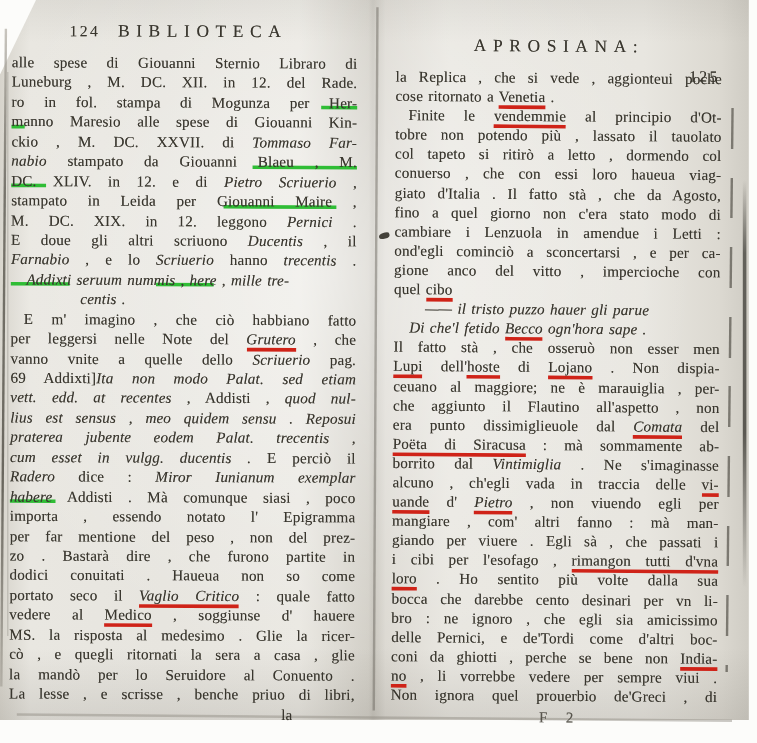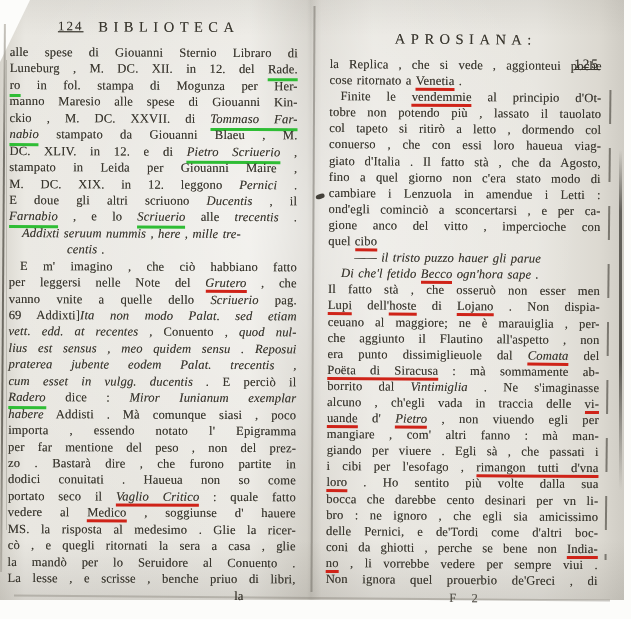--- a/index.html
+++ b/index.html
@@ -31,38 +31,38 @@
   .edge-r2{left:619px;top:150px;width:3px;height:340px;opacity:.75;
     background:linear-gradient(rgba(0,0,0,0), #3f3d37 18%, #34322c 62%, rgba(0,0,0,0));}
   .bottom-line{left:14px;top:597px;width:596px;height:1.5px;background:rgba(140,136,127,.45);transform:rotate(.5deg);}
 
   .page{position:absolute;color:var(--ink,#39362e);font-size:12.6px;
     text-shadow:0 0 .5px rgba(57,54,46,.55);}
   .page-left{left:10px;top:14px;width:288px;transform:rotate(.25deg);transform-origin:top left;}
   .page-right{left:330px;top:26px;width:272px;transform:rotate(.45deg);transform-origin:top left;}
 
   .hdr{position:relative;height:24px;line-height:24px;}
-  .hdr .pnum{position:absolute;font-size:13px;letter-spacing:2px;text-decoration:underline;}
+  .hdr .pnum{position:absolute;font-size:13px;letter-spacing:2px;}
   .page-left .pnum{left:48px;}
   .page-right .pnum{right:2px;text-align:center;}
   .hdr .rtitle{display:block;text-align:center;font-size:14.5px;letter-spacing:5.5px;}
   .page-left .rtitle{padding-left:30px;}
 
   .lines{margin-top:6px;}
   .page-left  .line{height:16.45px;line-height:16.45px;}
   .page-right .line{height:16.1px;line-height:16.1px;}
   .line{text-align:justify;text-align-last:justify;letter-spacing:.15px;word-spacing:1px;white-space:nowrap;}
   .line.noj{text-align-last:left;}
   .line.ind{text-indent:11px;}
   .line.v1{padding-left:26px;text-align-last:left;}
   .line.v2{padding-left:13px;text-align-last:left;}
   .line.c1{padding-left:58px;text-align-last:left;}
   .it{font-style:italic;}
   .u-red{border-bottom:3px solid var(--u-red,#cf2318);padding-bottom:0;}
-  .u-green{border-bottom:3px solid var(--u-green,#2fbd35);padding-bottom:2px;}
+  .u-green{border-bottom:3px solid var(--u-green,#2fbd35);padding-bottom:12px;}
 
   .catchword{text-align:right;padding-right:52px;height:16px;line-height:16px;margin-top:1px;}
   .signature{text-align:center;padding-left:10px;height:16px;line-height:16px;margin-top:2px;letter-spacing:6px;opacity:.8;}
 
   .margin-mark{position:absolute;left:-13px;top:168px;width:9px;height:5px;background:#44413a;
     border-radius:60% 40% 50% 50%;transform:rotate(-14deg);}
 </style>
 </head>
 <body>
 
@@ -85,28 +85,28 @@
         <div class="line"><span>alle spese di Giouanni Sternio Libraro di</span></div>
         <div class="line"><span>Luneburg , M. DC. XII. in 12. del </span><span class="u-green">Rade.</span></div>
         <div class="line"><span class="u-green">ro</span><span> in fol. stampa di Mogunza per Her-</span></div>
         <div class="line"><span>manno Maresio alle spese di Giouanni Kin-</span></div>
         <div class="line"><span>ckio , M. DC. XXVII. di </span><span class="it u-green">Tommaso Far-</span></div>
         <div class="line"><span class="it u-green">nabio</span><span> stampato da Giouanni Blaeu , M.</span></div>
         <div class="line"><span>DC. XLIV. in 12. e di </span><span class="it u-green">Pietro Scriuerio</span><span> ,</span></div>
         <div class="line"><span>stampato in Leida per Giouanni Maire ,</span></div>
         <div class="line"><span>M. DC. XIX. in 12. leggono </span><span class="it">Pernici</span><span> .</span></div>
         <div class="line"><span>E doue gli altri scriuono </span><span class="it">Ducentis</span><span> , il</span></div>
-        <div class="line"><span class="it u-green">Farnabio</span><span> , e lo </span><span class="it u-green">Scriuerio</span><span> alle </span><span class="it">trecentis</span><span> .</span></div>
+        <div class="line"><span class="it u-green">Farnabio</span><span> , e lo </span><span class="it u-green">Scriuerio</span><span> hanno </span><span class="it">trecentis</span><span> .</span></div>
         <div class="line v2"><span class="it">Addixti seruum nummis , here , mille tre-</span></div>
         <div class="line c1"><span class="it">centis .</span></div>
         <div class="line ind"><span>E m' imagino , che ciò habbiano fatto</span></div>
         <div class="line"><span>per leggersi nelle Note del </span><span class="it u-red">Grutero</span><span> , che</span></div>
         <div class="line"><span>vanno vnite a quelle dello </span><span class="it">Scriuerio</span><span> pag.</span></div>
         <div class="line"><span>69 Addixti]</span><span class="it">Ita non modo Palat. sed etiam</span></div>
-        <div class="line"><span class="it">vett. edd. at recentes</span><span> , Conuento , </span><span class="it">quod nul-</span></div>
+        <div class="line"><span class="it">vett. edd. at recentes</span><span> , Addisti , </span><span class="it">quod nul-</span></div>
         <div class="line"><span class="it">lius est sensus , meo quidem sensu . Reposui</span></div>
         <div class="line"><span class="it">praterea jubente eodem Palat. trecentis ,</span></div>
         <div class="line"><span class="it">cum esset in vulgg. ducentis .</span><span> E perciò il</span></div>
         <div class="line"><span class="it u-green">Radero</span><span> dice : </span><span class="it">Miror Iunianum exemplar</span></div>
         <div class="line"><span class="it">habere</span><span> Addisti . Mà comunque siasi , poco</span></div>
         <div class="line"><span>importa , essendo notato l' Epigramma</span></div>
         <div class="line"><span>per far mentione del peso , non del prez-</span></div>
         <div class="line"><span>zo . Bastarà dire , che furono partite in</span></div>
         <div class="line"><span>dodici conuitati . Haueua non so come</span></div>
         <div class="line"><span>portato seco il </span><span class="it u-red">Vaglio Critico</span><span> : quale fatto</span></div>

